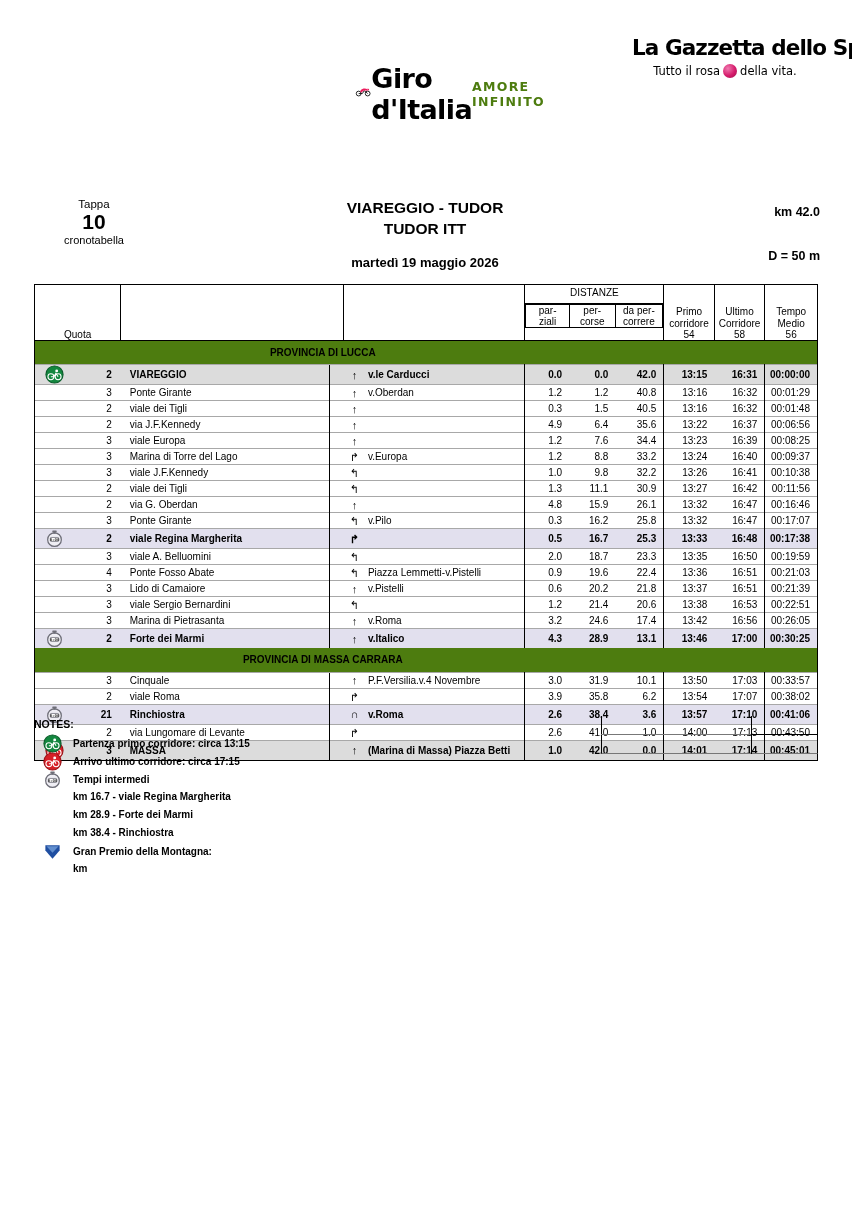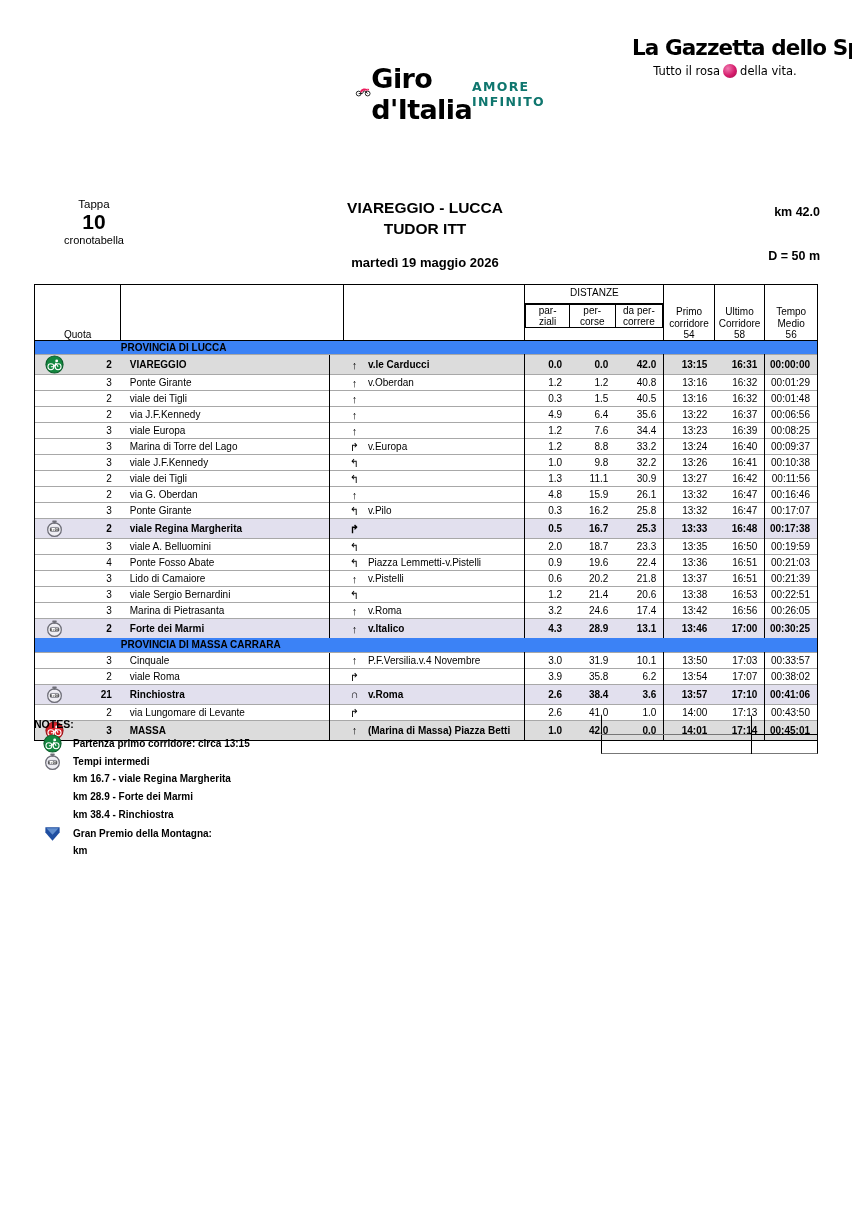--- a/index.html
+++ b/index.html
@@ -17,21 +17,21 @@
     position: absolute; left: 355px; top: 22px;
     width: 190px; height: 140px;
     display: flex; align-items: center;
   }
   .giro-mark { width: 116px; height: 62px; }
   .giro-word {
     font-size: 27px; font-weight: bold; letter-spacing: -0.6px;
     margin-top: 4px; font-family: "DejaVu Sans", sans-serif;
   }
   .giro-sub {
-    font-size: 12.5px; font-weight: bold; color: #0f766e;
+    font-size: 12.5px; font-weight: bold; color: #4d7c0f;
     letter-spacing: 1.3px; margin-top: 3px;
     font-family: "DejaVu Sans", sans-serif;
   }
 
   .logo-gazzetta {
     position: absolute; left: 632px; top: 35px;
     width: 186px; text-align: center;
   }
   .gz-title {
     font-size: 21.5px; font-weight: bold; letter-spacing: -0.9px;
@@ -107,22 +107,22 @@
 
   tr.drow td.sep-l { border-left: 1.4px solid #000; }
   tr.drow td.sep-r { border-right: 1.4px solid #000; }
   .outer-l { border-left: 1.4px solid #000; }
   .outer-r { border-right: 1.4px solid #000; }
 
   tr.startrow td, tr.endrow td { background: #dcdcdc; font-weight: bold; }
   tr.interrow td { background: #e2e0ee; font-weight: bold; }
 
   tr.provrow td {
-    height: 14px; font-size: 10px; font-weight: bold; text-align: left;
-    border: none; background: #3b82f6;
+    height: 24px; font-size: 10px; font-weight: bold; text-align: center;
+    border: none; background: #4d7c0f;
   }
   tr.provrow td.pl { border-left: 1.4px solid #000; }
   tr.provrow td.pr { border-right: 1.4px solid #000; }
   tr.lastline td { border-bottom: 1.8px solid #000; }
 
   
   .foot-box { position: absolute; left: 34px; top: 716px; width: 784px; height: 38px; }
   .fb-line1 {
     position: absolute; left: 567px; top: 0px; width: 217px; height: 19px;
     border-left: 1.4px solid #000; border-right: 1.4px solid #000;
@@ -176,21 +176,21 @@
     </div>
   </div>
 
   <div class="stage-left">
     <div class="l1">Tappa</div>
     <div class="l2">10</div>
     <div class="l3">cronotabella</div>
   </div>
 
   <div class="stage-center">
-    <div class="t1">VIAREGGIO - LUCCA</div>
+    <div class="t1">VIAREGGIO - TUDOR</div>
     <div class="t1">TUDOR ITT</div>
     <div class="t2">martedì 19 maggio 2026</div>
   </div>
 
   <div class="stage-right">
     <div class="r1">km 42.0</div>
     <div class="r2">D = 50 m</div>
   </div>
 
   <div class="tbl-wrap">
@@ -624,20 +624,32 @@
               <circle cx="13.8" cy="12.4" r="3.1" fill="none" stroke="#fff" stroke-width="1.1"></circle>
               <path d="M6.2 12.4 L9.4 12.4 L11.4 8.6 L13.8 12.4" fill="none" stroke="#fff" stroke-width="1.1" stroke-linejoin="round"></path>
               <circle cx="12.3" cy="6.2" r="1.5" fill="#fff"></circle>
             </svg>
           </span>
           <span class="note-txt">Partenza primo corridore: circa 13:15</span>
         </div>
         <div class="note-line">
           <span class="note-ico">
             <svg class="ico-badge" viewBox="0 0 20 20">
+              <circle cx="10" cy="10" r="9" fill="#d62027" stroke="#9c1419" stroke-width="1.2"></circle>
+              <circle cx="6.2" cy="12.4" r="3.1" fill="none" stroke="#fff" stroke-width="1.1"></circle>
+              <circle cx="13.8" cy="12.4" r="3.1" fill="none" stroke="#fff" stroke-width="1.1"></circle>
+              <path d="M6.2 12.4 L9.4 12.4 L11.4 8.6 L13.8 12.4" fill="none" stroke="#fff" stroke-width="1.1" stroke-linejoin="round"></path>
+              <circle cx="12.3" cy="6.2" r="1.5" fill="#fff"></circle>
+            </svg>
+          </span>
+          <span class="note-txt">Arrivo ultimo corridore: circa 17:15</span>
+        </div>
+        <div class="note-line">
+          <span class="note-ico">
+            <svg class="ico-badge" viewBox="0 0 20 20">
               <circle cx="10" cy="11.2" r="7.2" fill="#efeef4" stroke="#6e6e78" stroke-width="1.3"></circle>
               <rect x="7.7" y="1.6" width="4.6" height="2" rx="0.6" fill="#6e6e78"></rect>
               <rect x="8.9" y="3.2" width="2.2" height="1.8" fill="#6e6e78"></rect>
               <rect x="5.6" y="8.9" width="8.8" height="4.2" rx="0.8" fill="#fff" stroke="#6e6e78" stroke-width="0.8"></rect>
               <text x="10" y="12.4" font-size="4.2" text-anchor="middle" fill="#333" font-family="DejaVu Sans Mono, monospace">0:00</text>
             </svg>
           </span>
           <span class="note-txt">Tempi intermedi</span>
         </div>
         <div class="note-sub">km 16.7 - viale Regina Margherita</div>

